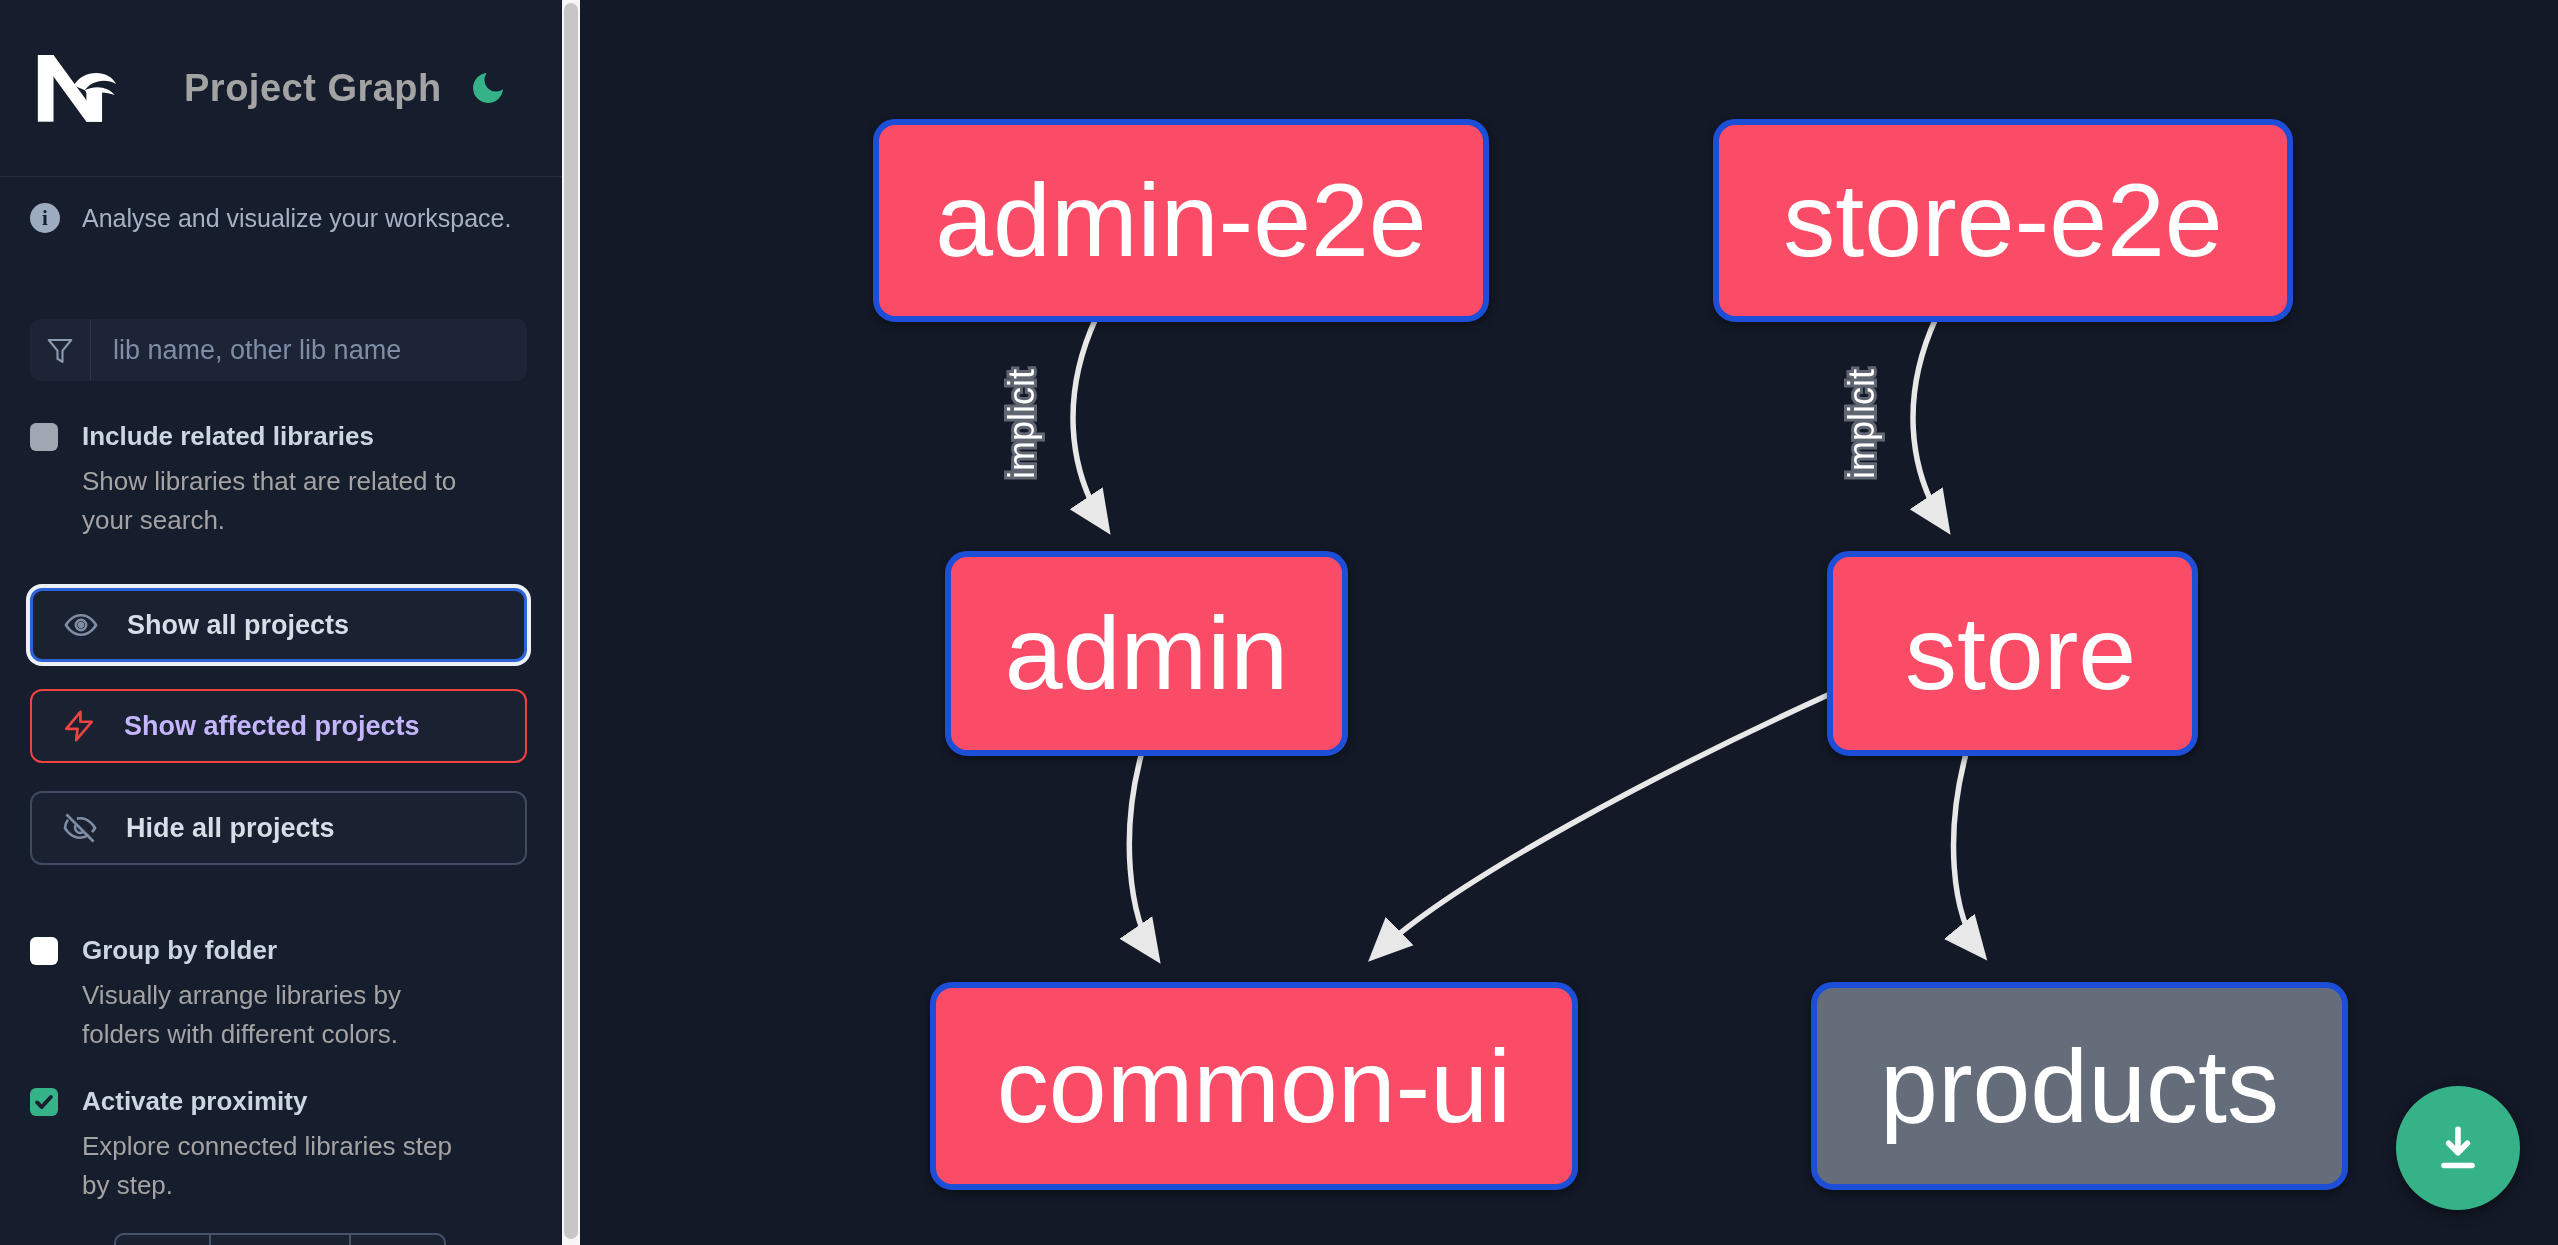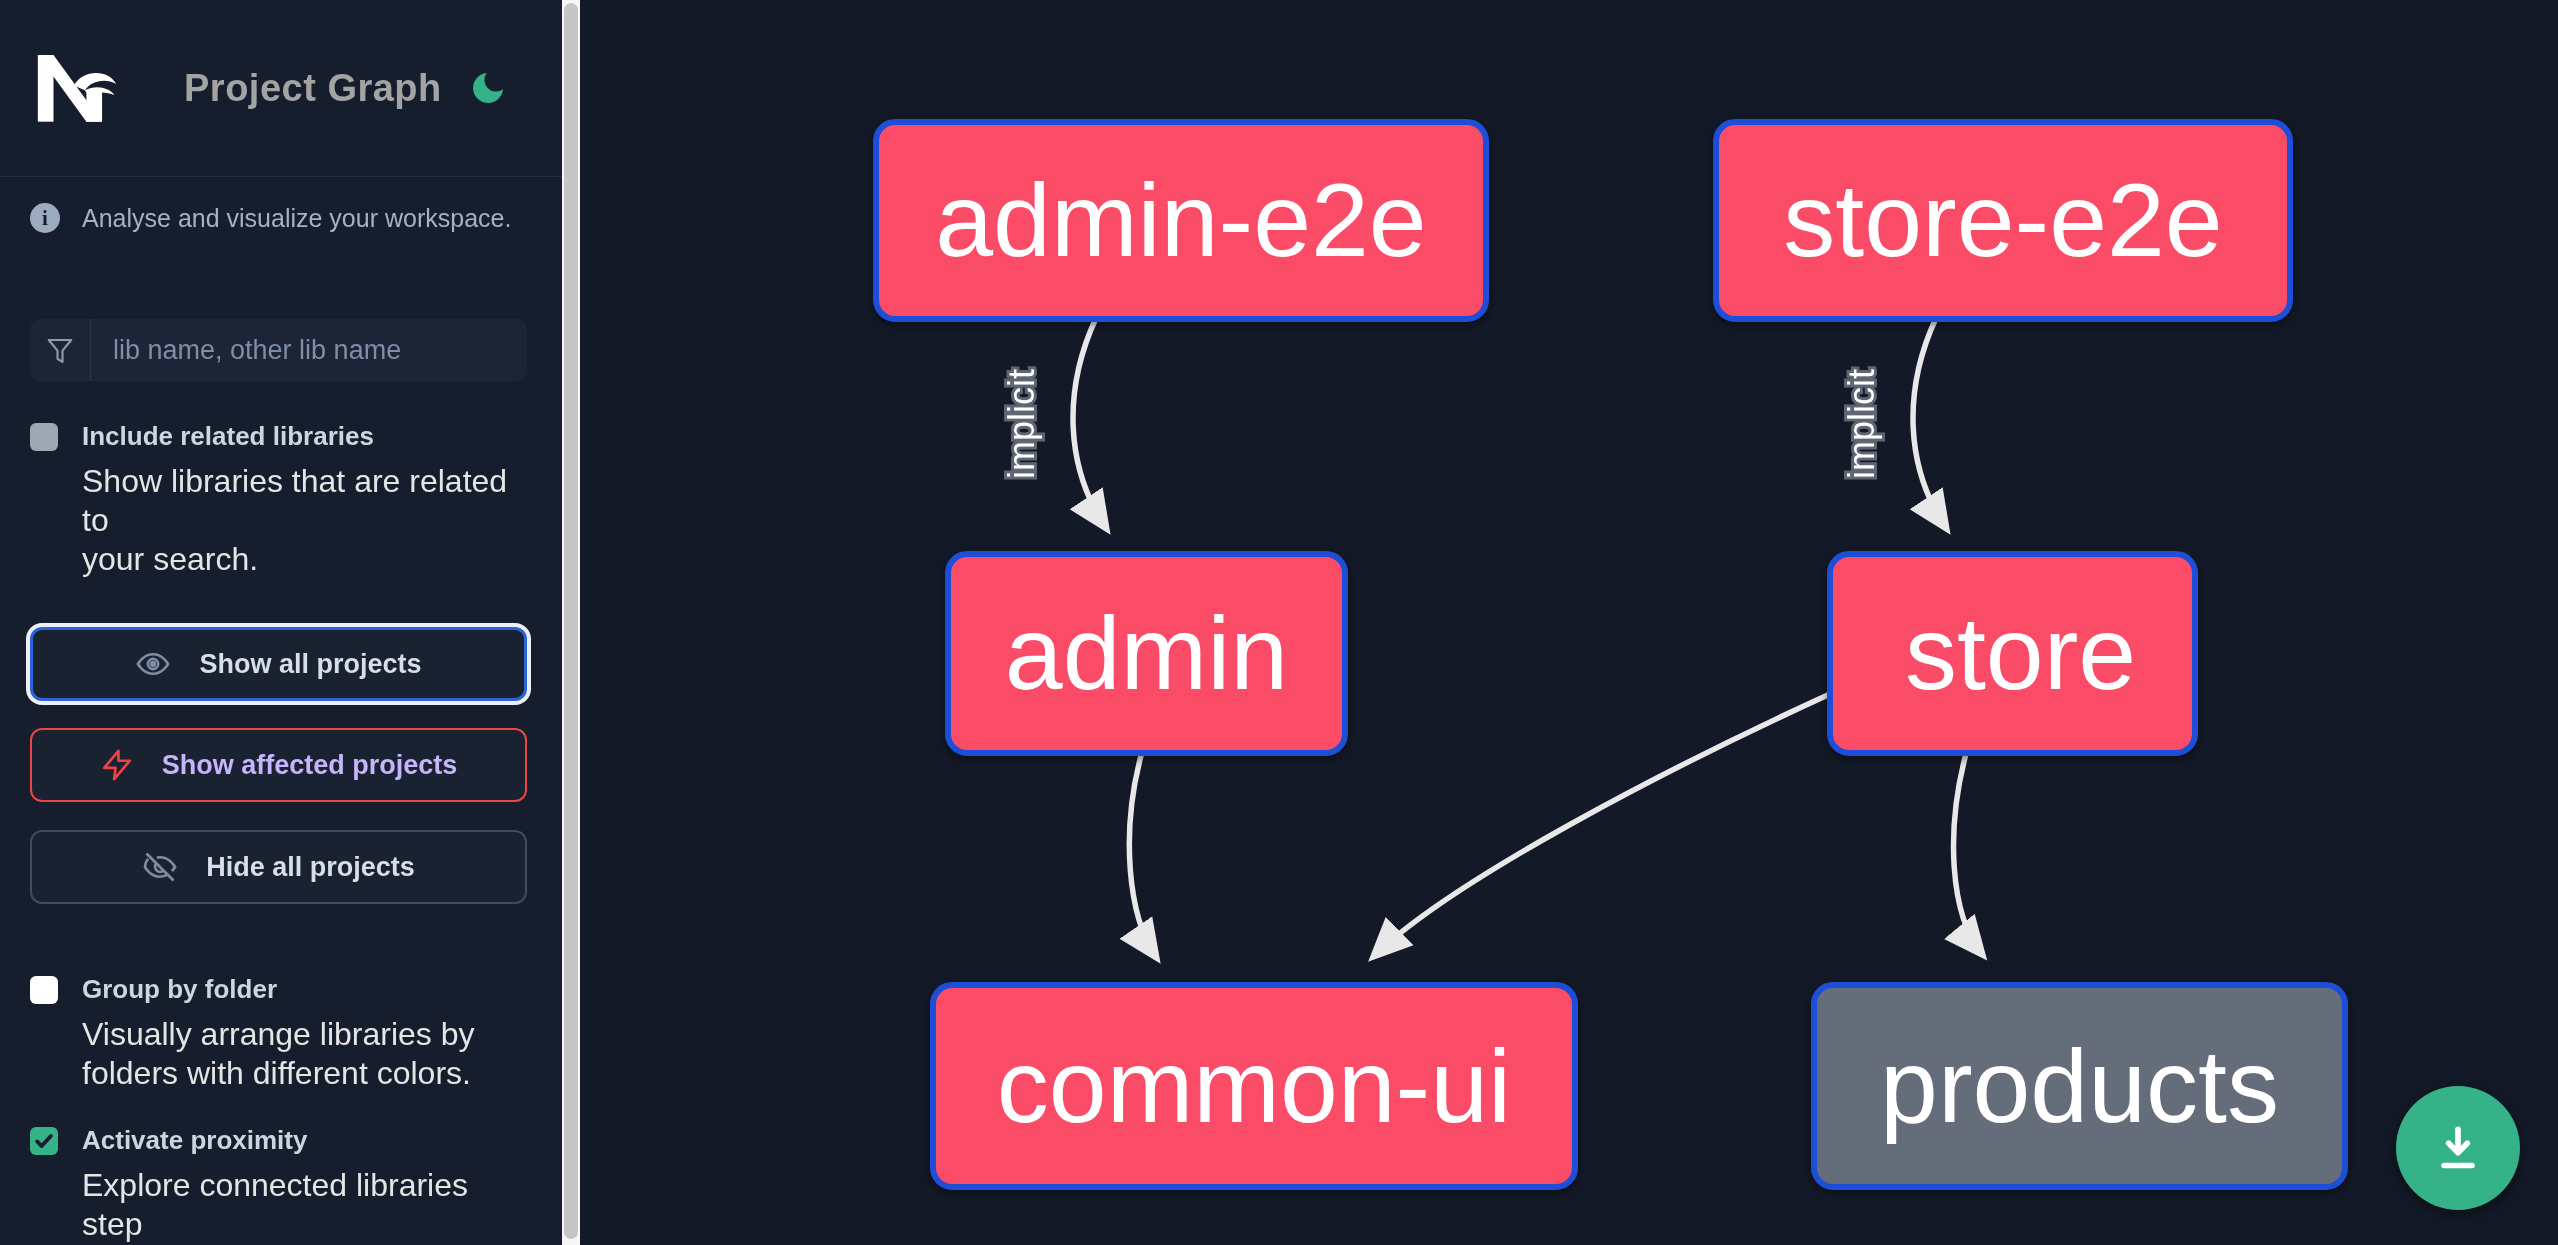--- a/index.html
+++ b/index.html
@@ -49,29 +49,29 @@
                 font-size:27px;padding:0 22px;font-family:"Liberation Sans",sans-serif;}
   .search input::placeholder{color:#7f8ea6;}
 
   .cb-block{display:grid;grid-template-columns:28px 1fr;column-gap:24px;row-gap:10px;}
   .cb-block .cb{width:28px;height:28px;border-radius:6px;margin-top:2px;cursor:pointer;
                 display:flex;align-items:center;justify-content:center;}
   .cb-gray{background:#9fa7b3;}
   .cb-white{background:#ffffff;}
   .cb-green{background:#36b289;}
   .cb-label{font-size:26px;font-weight:700;color:#ccd6e2;align-self:center;}
-  .cb-desc{grid-column:2;font-size:32px;line-height:39px;color:#e5e5e5;white-space:pre-line;}
+  .cb-desc{grid-column:2;font-size:26px;line-height:39px;color:#a3a3a3;white-space:pre-line;}
 
   .mt-include{margin-top:40px;}
   .mt-group{margin-top:70px;}
   .mt-prox{margin-top:32px;}
 
   .btn{height:74px;border-radius:12px;background:#1a2131;display:flex;align-items:center;
        gap:28px;padding:0 30px;font-size:27px;font-weight:700;color:#d6dee8;cursor:pointer;
-       box-sizing:border-box;justify-content:center;}
+       box-sizing:border-box;}
   .btn-primary{margin-top:48px;border:3px solid #2c63d9;box-shadow:0 0 0 4px #edf1f7;}
   .btn-affected{margin-top:27px;border:2px solid #ee4343;color:#c4b5fd;}
   .btn-muted{margin-top:28px;border:2px solid #3f4b60;}
 
   .stepper{margin:28px 0 0 84px;width:332px;height:60px;border:2px solid #46536b;
            border-radius:10px;background:#1a2232;display:flex;box-sizing:border-box;}
   .stepper .seg{height:100%;box-sizing:border-box;}
   .stepper .seg1{width:95px;border-right:2px solid #46536b;}
   .stepper .seg2{width:140px;border-right:2px solid #46536b;}
   .stepper .seg3{flex:1;}

